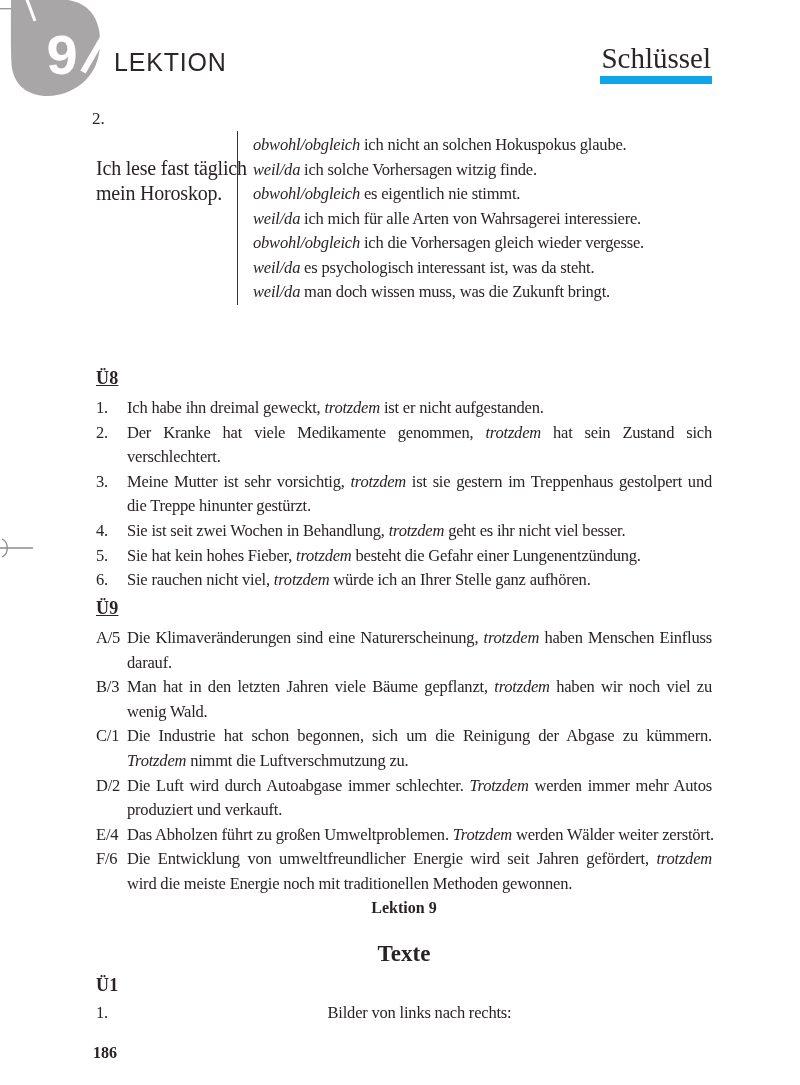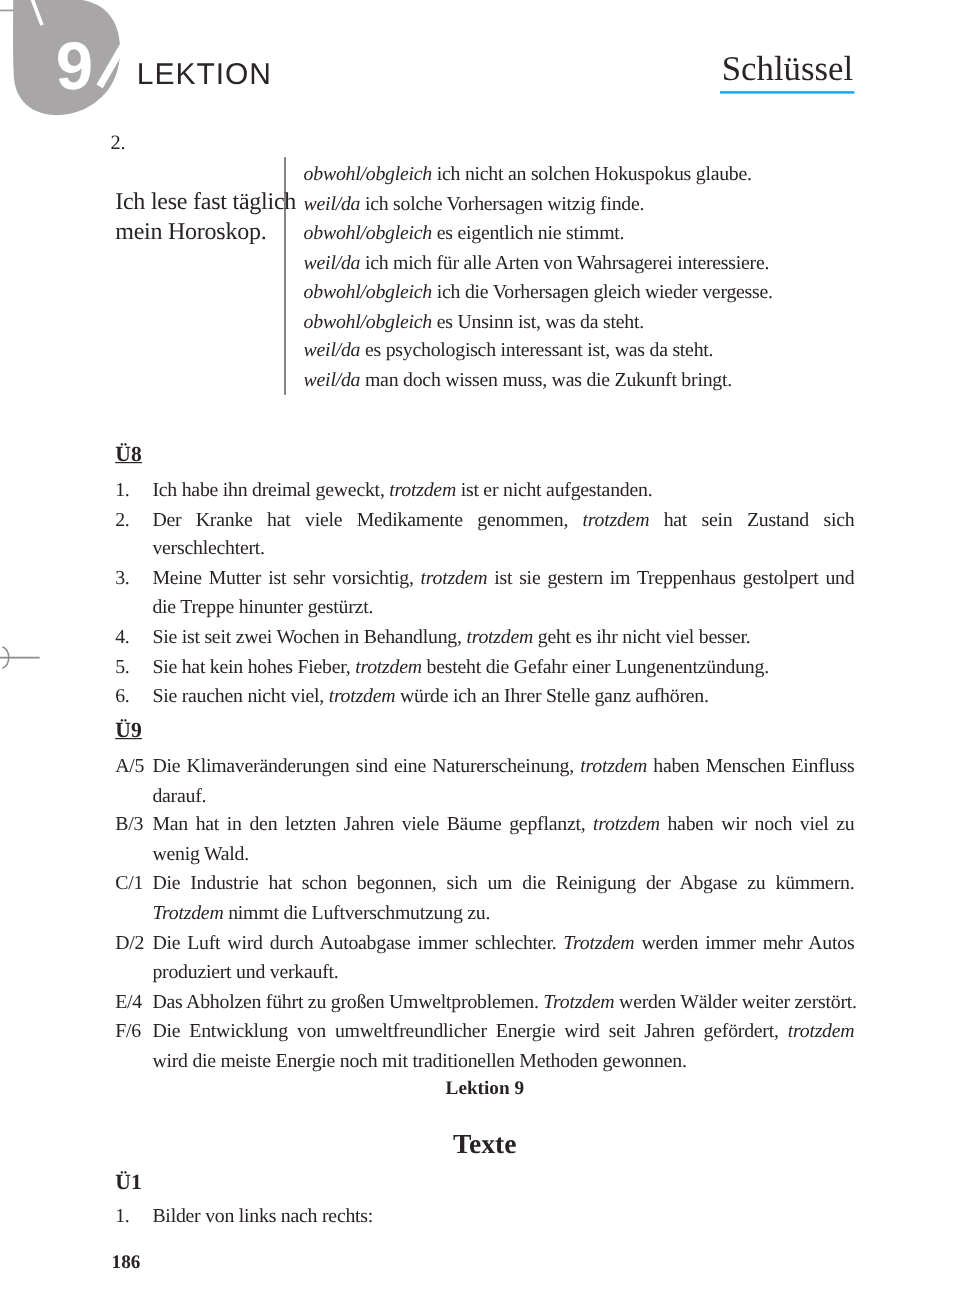--- a/index.html
+++ b/index.html
@@ -18,21 +18,21 @@
   .corner-art { position: absolute; left: 0; top: 0; }
   .margin-mark { position: absolute; left: 0; top: 530; }
   .header-lektion {
     position: absolute; left: 114px; top: 48px;
     font-family: "Liberation Sans", "DejaVu Sans", sans-serif;
     font-size: 25px; letter-spacing: 0.8px; color: #2b2526;
   }
   .header-schluessel {
     position: absolute; right: 88px; top: 42px;
     font-size: 29px; color: #2b2526;
-    border-bottom: 2px solid #0ea5e9; padding: 0 1px 1px 1px;
+    border-bottom: 8px solid #0ea5e9; padding: 0 1px 1px 1px;
   }
 
   
   .ex2-label { position: absolute; left: 92px; top: 109px; font-size: 17px; }
   .ex2-table { position: absolute; left: 96px; top: 131px; width: 616px; display: flex; }
   .ex2-left {
     width: 141px; flex: none; padding-top: 25px;
     font-size: 20px; line-height: 24.5px; letter-spacing: -0.2px;
     white-space: nowrap;
   }
@@ -92,21 +92,20 @@
       <div>Ich lese fast täglich</div>
       <div>mein Horoskop.</div>
     </div>
     <div class="ex2-divider"></div>
     <div class="ex2-right">
       <div class="clause"><i>obwohl/obgleich</i><span> ich nicht an solchen Hokuspokus glaube.</span></div>
       <div class="clause"><i>weil/da</i><span> ich solche Vorhersagen witzig finde.</span></div>
       <div class="clause"><i>obwohl/obgleich</i><span> es eigentlich nie stimmt.</span></div>
       <div class="clause"><i>weil/da</i><span> ich mich für alle Arten von Wahrsagerei interessiere.</span></div>
       <div class="clause"><i>obwohl/obgleich</i><span> ich die Vorhersagen gleich wieder vergesse.</span></div>
-      <div class="clause"><i>obwohl/obgleich</i><span> es Unsinn ist, was da steht.</span></div>
       <div class="clause"><i>weil/da</i><span> es psychologisch interessant ist, was da steht.</span></div>
       <div class="clause"><i>weil/da</i><span> man doch wissen muss, was die Zukunft bringt.</span></div>
     </div>
   </div>
 
   <div class="section section-u8">
     <h3 class="section-title">Ü8</h3>
     <div class="item-row one-line">
       <span class="item-num">1.</span>
       <p class="item-text"><span>Ich habe ihn dreimal geweckt, </span><i>trotzdem</i><span> ist er nicht aufgestanden.</span></p>
@@ -159,17 +158,17 @@
       <span class="item-num">F/6</span>
       <p class="item-text"><span>Die Entwicklung von umweltfreundlicher Energie wird seit Jahren gefördert, </span><i>trotzdem</i><span> wird die meiste Energie noch mit traditionellen Methoden gewonnen.</span></p>
     </div>
   </div>
 
   <div class="title-lektion9">Lektion 9</div>
   <div class="title-texte">Texte</div>
   <div class="u1-title">Ü1</div>
   <div class="u1-item">
     <span class="item-num">1.</span>
-    <p class="item-text" style="text-align:left">Bilder von links nach rechts:</p>
+    <p class="item-text" style="text-align:center">Bilder von links nach rechts:</p>
   </div>
   <div class="page-number">186</div>
 
 </div>
 
 </body></html>

